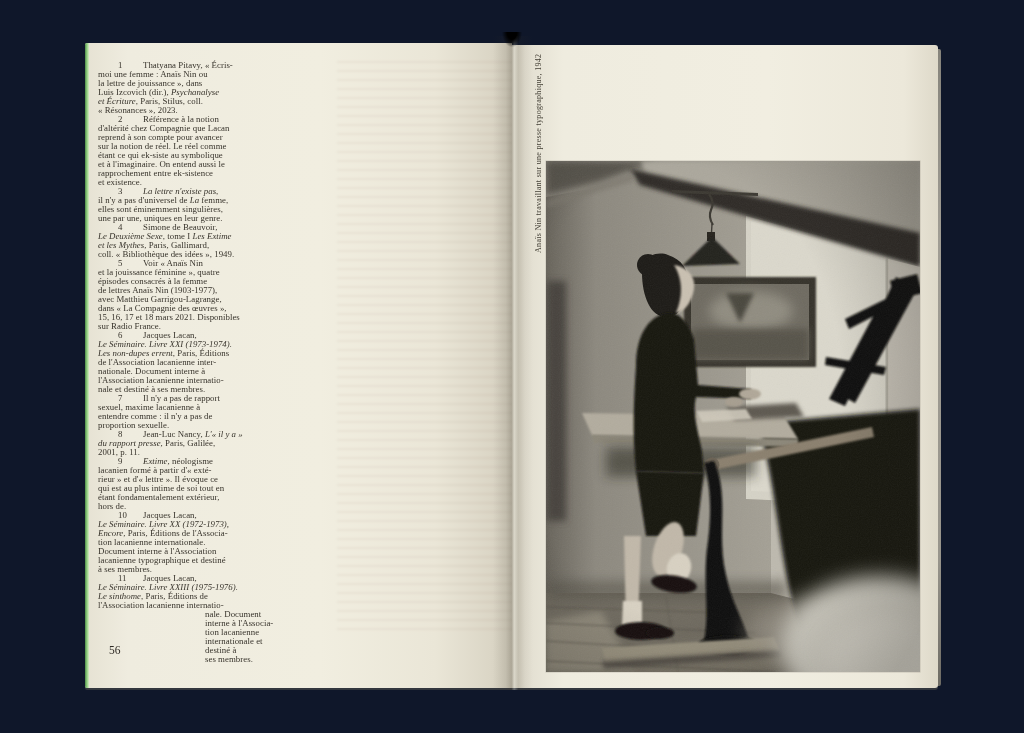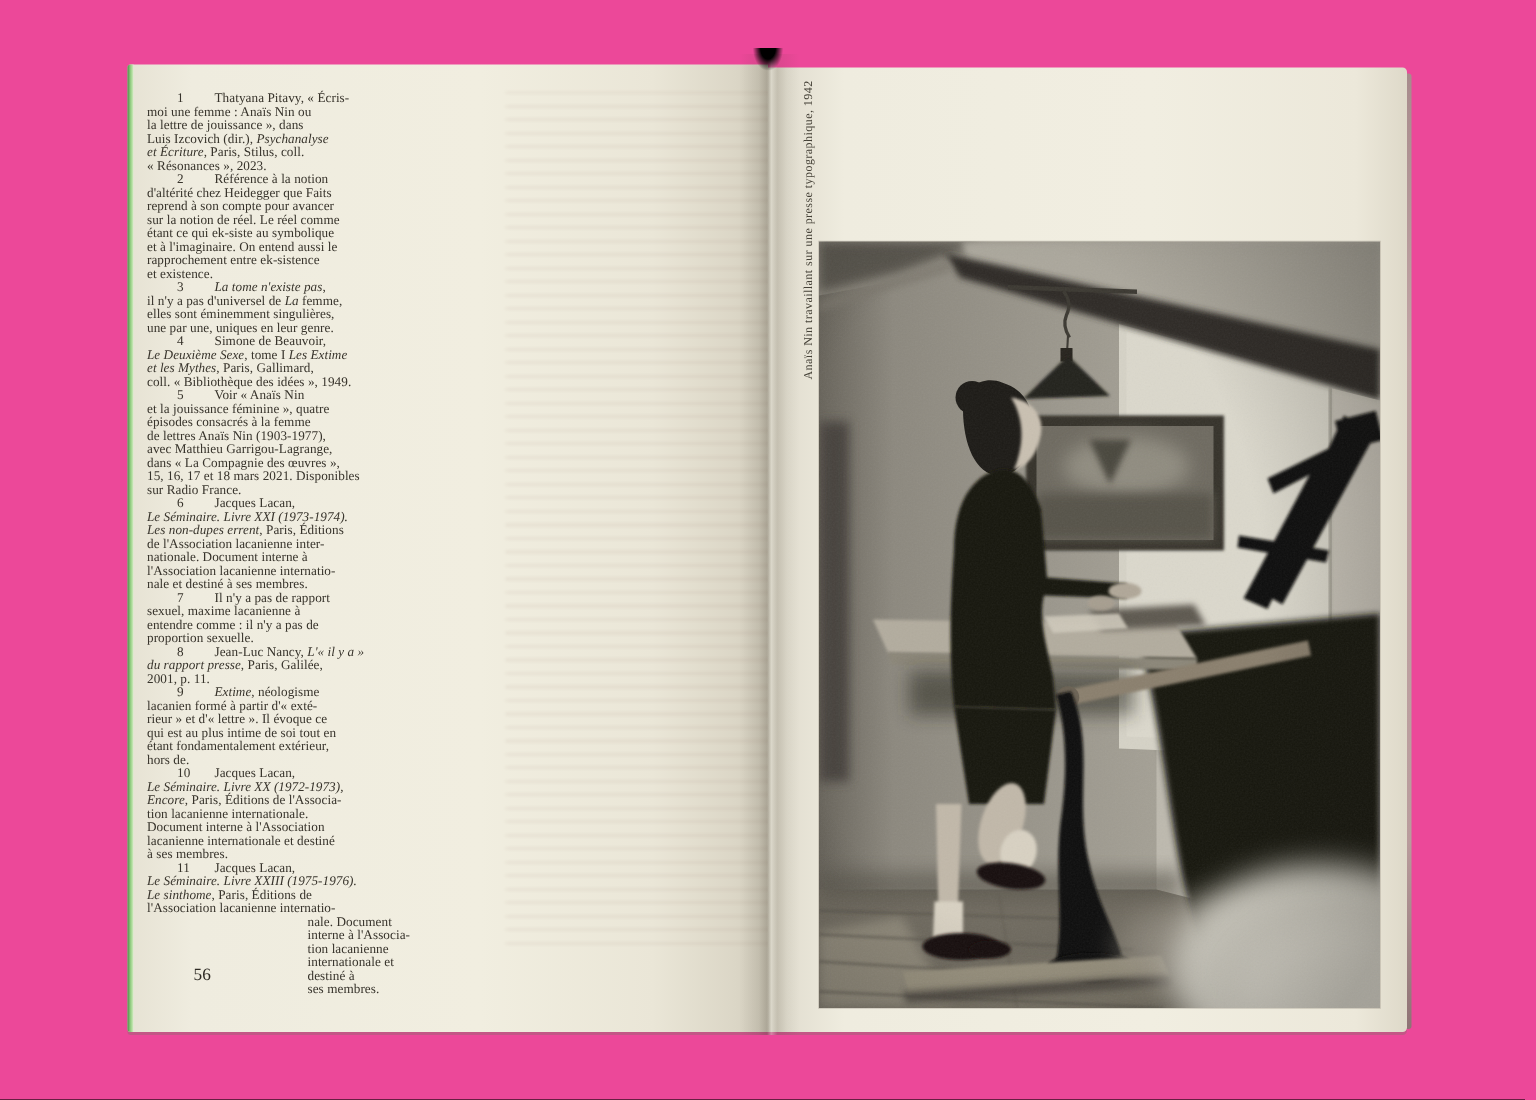--- a/index.html
+++ b/index.html
@@ -1,19 +1,19 @@
 <!DOCTYPE html>
 <html><head>
 <meta charset="utf-8">
 <title>Book spread</title>
 <style>
   html,body{margin:0;padding:0;background:#000;}
   body{width:1024px;height:733px;position:relative;overflow:hidden;
        font-family:"Liberation Serif","DejaVu Serif",serif;}
-  .stage{position:absolute;inset:0;background:#ec4899;}
+  .stage{position:absolute;inset:0;background:#0f172a;}
 
   
   .page{position:absolute;}
   .page-left{
     left:85px;top:43px;width:427px;height:645px;
     background:linear-gradient(90deg,#e6e2d3 0%,#efecdf 10%,#f1eee0 55%,#eae6d7 82%,#dbd6c6 95%,#cfcaba 100%);
     border-radius:2px 0 0 2px;
     box-shadow:0 2px 0 rgba(120,115,100,.35);
   }
   .page-right{
@@ -37,21 +37,21 @@
     filter:blur(1.2px);}
 
   
   .notes{position:absolute;left:13px;top:18px;width:235px;
     font-size:8.8px;line-height:9px;color:#37332b;letter-spacing:.04px;
     font-variant-numeric:oldstyle-nums;}
   .note-line{white-space:nowrap;height:9px;}
   .note-line i{letter-spacing:.02px;text-align:center;}
   .note-line .num{display:inline-block;margin-left:20px;width:25px;}
   .note-line.ind{padding-left:107px;}
-  .pageno{position:absolute;left:44px;top:601px;font-size:11.5px;color:#2e2a24;
+  .pageno{position:absolute;left:24px;top:601px;font-size:11.5px;color:#2e2a24;
     font-variant-numeric:oldstyle-nums;}
 
   
   .caption{position:absolute;left:22px;top:208px;width:196px;height:13px;
     transform:rotate(-90deg);transform-origin:0 0;
     font-size:8px;letter-spacing:.3px;color:#454137;white-space:nowrap;}
   .photo{position:absolute;left:34px;top:116px;width:374px;height:511px;
     box-shadow:0 0 0 .5px rgba(90,85,70,.25);}
   .photo svg{display:block;width:100%;height:100%;}
 </style>
@@ -64,28 +64,28 @@
     <div class="fore-edge"></div>
     <div class="ghost"></div>
     <div class="notes">
         <div class="note-line first"><span class="num">1</span>Thatyana Pitavy, « Écris-</div>
         <div class="note-line">moi une femme : Anaïs Nin ou</div>
         <div class="note-line">la lettre de jouissance », dans</div>
         <div class="note-line">Luis Izcovich (dir.), <i>Psychanalyse</i></div>
         <div class="note-line"><i>et Écriture</i>, Paris, Stilus, coll.</div>
         <div class="note-line">« Résonances », 2023.</div>
         <div class="note-line first"><span class="num">2</span>Référence à la notion</div>
-        <div class="note-line">d'altérité chez Heidegger que Faits</div>
+        <div class="note-line">d'altérité chez Compagnie que Lacan</div>
         <div class="note-line">reprend à son compte pour avancer</div>
         <div class="note-line">sur la notion de réel. Le réel comme</div>
         <div class="note-line">étant ce qui ek-siste au symbolique</div>
         <div class="note-line">et à l'imaginaire. On entend aussi le</div>
         <div class="note-line">rapprochement entre ek-sistence</div>
         <div class="note-line">et existence.</div>
-        <div class="note-line first"><span class="num">3</span><i>La tome n'existe pas</i>,</div>
+        <div class="note-line first"><span class="num">3</span><i>La lettre n'existe pas</i>,</div>
         <div class="note-line">il n'y a pas d'universel de <i>La</i> femme,</div>
         <div class="note-line">elles sont éminemment singulières,</div>
         <div class="note-line">une par une, uniques en leur genre.</div>
         <div class="note-line first"><span class="num">4</span>Simone de Beauvoir,</div>
         <div class="note-line"><i>Le Deuxième Sexe</i>, tome I <i>Les Extime</i></div>
         <div class="note-line"><i>et les Mythes</i>, Paris, Gallimard,</div>
         <div class="note-line">coll. « Bibliothèque des idées », 1949.</div>
         <div class="note-line first"><span class="num">5</span>Voir « Anaïs Nin</div>
         <div class="note-line">et la jouissance féminine », quatre</div>
         <div class="note-line">épisodes consacrés à la femme</div>
@@ -112,21 +112,21 @@
         <div class="note-line">lacanien formé à partir d'« exté-</div>
         <div class="note-line">rieur » et d'« lettre ». Il évoque ce</div>
         <div class="note-line">qui est au plus intime de soi tout en</div>
         <div class="note-line">étant fondamentalement extérieur,</div>
         <div class="note-line">hors de.</div>
         <div class="note-line first"><span class="num">10</span>Jacques Lacan,</div>
         <div class="note-line"><i>Le Séminaire. Livre XX (1972-1973),</i></div>
         <div class="note-line"><i>Encore</i>, Paris, Éditions de l'Associa-</div>
         <div class="note-line">tion lacanienne internationale.</div>
         <div class="note-line">Document interne à l'Association</div>
-        <div class="note-line">lacanienne internationale et destiné</div>
+        <div class="note-line">lacanienne typographique et destiné</div>
         <div class="note-line">à ses membres.</div>
         <div class="note-line first"><span class="num">11</span>Jacques Lacan,</div>
         <div class="note-line"><i>Le Séminaire. Livre XXIII (1975-1976).</i></div>
         <div class="note-line"><i>Le sinthome</i>, Paris, Éditions de</div>
         <div class="note-line">l'Association lacanienne internatio-</div>
         <div class="note-line ind">nale. Document</div>
         <div class="note-line ind">interne à l'Associa-</div>
         <div class="note-line ind">tion lacanienne</div>
         <div class="note-line ind">internationale et</div>
         <div class="note-line ind">destiné à</div>

